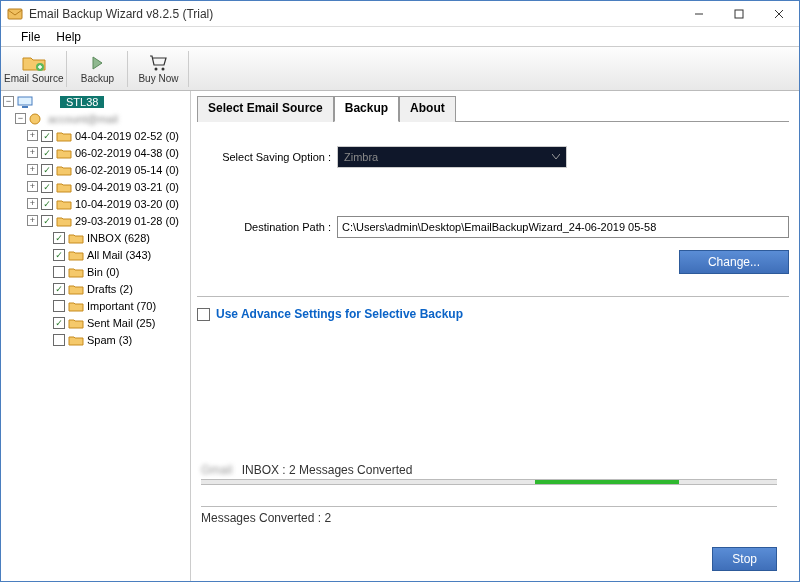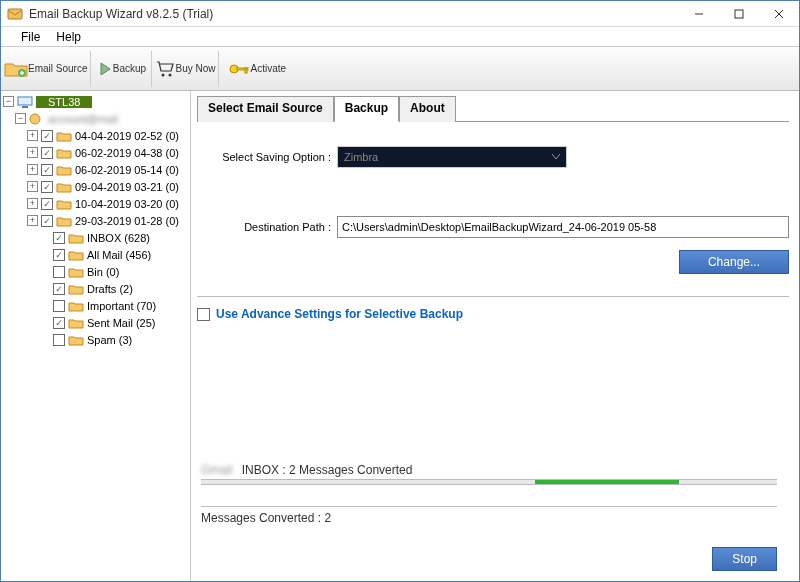--- a/index.html
+++ b/index.html
@@ -6,33 +6,33 @@
 body { font-family: "Segoe UI", Tahoma, sans-serif; font-size: 11px; background: #fff; width: 800px; height: 582px; overflow: hidden; border: 1px solid #4a7ebf; }
 .titlebar { height: 26px; display: flex; align-items: center; justify-content: space-between; background: #fff; border-bottom: 1px solid #ddd; }
 .titlebar-left { display: flex; align-items: center; padding-left: 6px; gap: 6px; }
 .titlebar-icon { width: 16px; height: 16px; display: inline-flex; }
 .titlebar-title { font-size: 12px; color: #333; }
 .titlebar-controls { display: flex; }
 .titlebar-btn { width: 40px; height: 26px; display: flex; align-items: center; justify-content: center; cursor: pointer; }
 .menubar { height: 20px; display: flex; align-items: center; padding: 0 12px; border-bottom: 1px solid #ccc; background: #fff; }
 .menu-item { padding: 2px 8px; cursor: pointer; font-size: 12px; }
 .toolbar { height: 44px; display: flex; align-items: center; background: linear-gradient(#fdfdfd,#e8e8e8); border-bottom: 1px solid #bbb; padding: 0 2px; }
-.tool-btn { display: flex; flex-direction: row; align-items: center; justify-content: center; min-width: 56px; height: 42px; border: 1px solid transparent; border-radius: 2px; cursor: pointer; font-size: 10px; color: #333; }
+.tool-btn { display: flex; flex-direction: column; align-items: center; justify-content: center; min-width: 56px; height: 42px; border: 1px solid transparent; border-radius: 2px; cursor: pointer; font-size: 10px; color: #333; }
 .tool-btn .ico { height: 20px; display: flex; align-items: center; justify-content: center; }
 .tool-sep { width: 1px; height: 36px; background: #ccc; margin: 0 2px; }
 .tool-activate { margin-left: 6px; }
 .main { display: flex; height: calc(582px - 26px - 20px - 44px - 2px); }
 .sidebar { width: 190px; border-right: 1px solid #ccc; overflow: auto; padding: 2px 0; }
 .tree-node { display: flex; align-items: center; height: 17px; white-space: nowrap; }
 .tree-exp { width: 11px; height: 11px; border: 1px solid #888; background: #fff; font-size: 9px; line-height: 8px; text-align: center; margin-right: 3px; cursor: pointer; color:#555; }
 .tree-exp.blank { border: none; background: transparent; }
 .tree-chk { width: 12px; height: 12px; border: 1px solid #6a6a6a; margin-right: 3px; cursor: pointer; display:inline-flex; align-items:center; justify-content:center; font-size:9px; color:#2a7a2a; }
 .tree-ico { width: 16px; height: 14px; margin-right: 3px; display:inline-flex; align-items:center; justify-content:center; }
 .tree-label { font-size: 11px; cursor: pointer; }
-.tree-sel { background: #4d7c0f; color: #fff; padding: 0 12px; }
+.tree-sel { background: #0f766e; color: #fff; padding: 0 6px; margin-left: 24px; }
 .content { flex: 1; padding: 0 10px 8px 6px; position: relative; }
 .tabs { display: flex; border-bottom: 1px solid #999; margin-top: 4px; }
 .tab { padding: 4px 10px 6px; font-size: 12px; font-weight: bold; border: 1px solid #999; border-bottom: none; margin-right: 0; background: #f0f0f0; cursor: pointer; position: relative; top: 1px; }
 .tab.active { background: #fff; border-bottom: 1px solid #fff; }
 .form-row { display: flex; align-items: center; margin-top: 24px; }
 .form-label { width: 140px; text-align: right; padding-right: 6px; font-size: 11px; }
 .select-box { width: 230px; height: 22px; border: 1px solid #ccc; background: #0f172a; color: #888; padding: 2px 6px; display: flex; align-items: center; justify-content: space-between; cursor: pointer; }
 .dest-input { flex: 1; height: 22px; border: 1px solid #888; padding: 2px 4px; font-size: 11px; background: #fff; }
 .btn { height: 24px; padding: 0 28px; background: linear-gradient(#5a8dd6,#3f6fb9); color: #fff; border: 1px solid #2d5a9a; font-size: 12px; cursor: pointer; display: inline-flex; align-items: center; justify-content: center; }
 .btn-row-right { display: flex; justify-content: flex-end; margin-top: 12px; }
@@ -112,30 +112,20 @@
     <span class="ico">
         <svg width="20" height="18" viewBox="0 0 20 18">
           <path d="M2 2h2l2 9h10l2-7H5" fill="none" stroke="#333" stroke-width="1.2"></path>
           <circle cx="8" cy="15" r="1.5" fill="#333"></circle>
           <circle cx="15" cy="15" r="1.5" fill="#333"></circle>
         </svg>
       </span>
     <span>Buy Now</span>
   </div>
   <div class="tool-sep"></div>
-  <div class="tool-btn tool-activate">
-    <span class="ico">
-        <svg width="22" height="18" viewBox="0 0 22 18">
-          <circle cx="6" cy="9" r="4" fill="#f5d020" stroke="#b38a00"></circle>
-          <rect x="9" y="8" width="11" height="2" fill="#f5d020" stroke="#b38a00"></rect>
-          <rect x="17" y="8" width="2" height="5" fill="#f5d020" stroke="#b38a00"></rect>
-        </svg>
-      </span>
-    <span>Activate</span>
-  </div>
 </div>
 
 <div class="main">
 
   <div class="sidebar">
     <div class="tree-node" style="padding-left:2px">
       <span class="tree-exp">−</span>
       <span class="tree-ico">
           <svg width="16" height="12">
             <rect x="1" y="1" width="14" height="8" fill="#dff1ff" stroke="#4a7ebf"></rect>
@@ -227,21 +217,21 @@
           <span class="tree-label">INBOX (628)</span>
         </div>
         <div class="tree-node" style="padding-left: 38px;">
           <span class="tree-exp blank"></span>
           <span class="tree-chk">✓</span>
           <span class="tree-ico">
             <svg width="16" height="12">
               <path d="M1 3h5l1 1h8v7H1z" fill="#f5c96b" stroke="#c78b1e"></path>
             </svg>
           </span>
-          <span class="tree-label">All Mail (456)</span>
+          <span class="tree-label">All Mail (343)</span>
         </div>
         <div class="tree-node" style="padding-left: 38px;">
           <span class="tree-exp blank"></span>
           <span class="tree-chk"></span>
           <span class="tree-ico">
             <svg width="16" height="12">
               <path d="M1 3h5l1 1h8v7H1z" fill="#f5c96b" stroke="#c78b1e"></path>
             </svg>
           </span>
           <span class="tree-label">Bin (0)</span>

